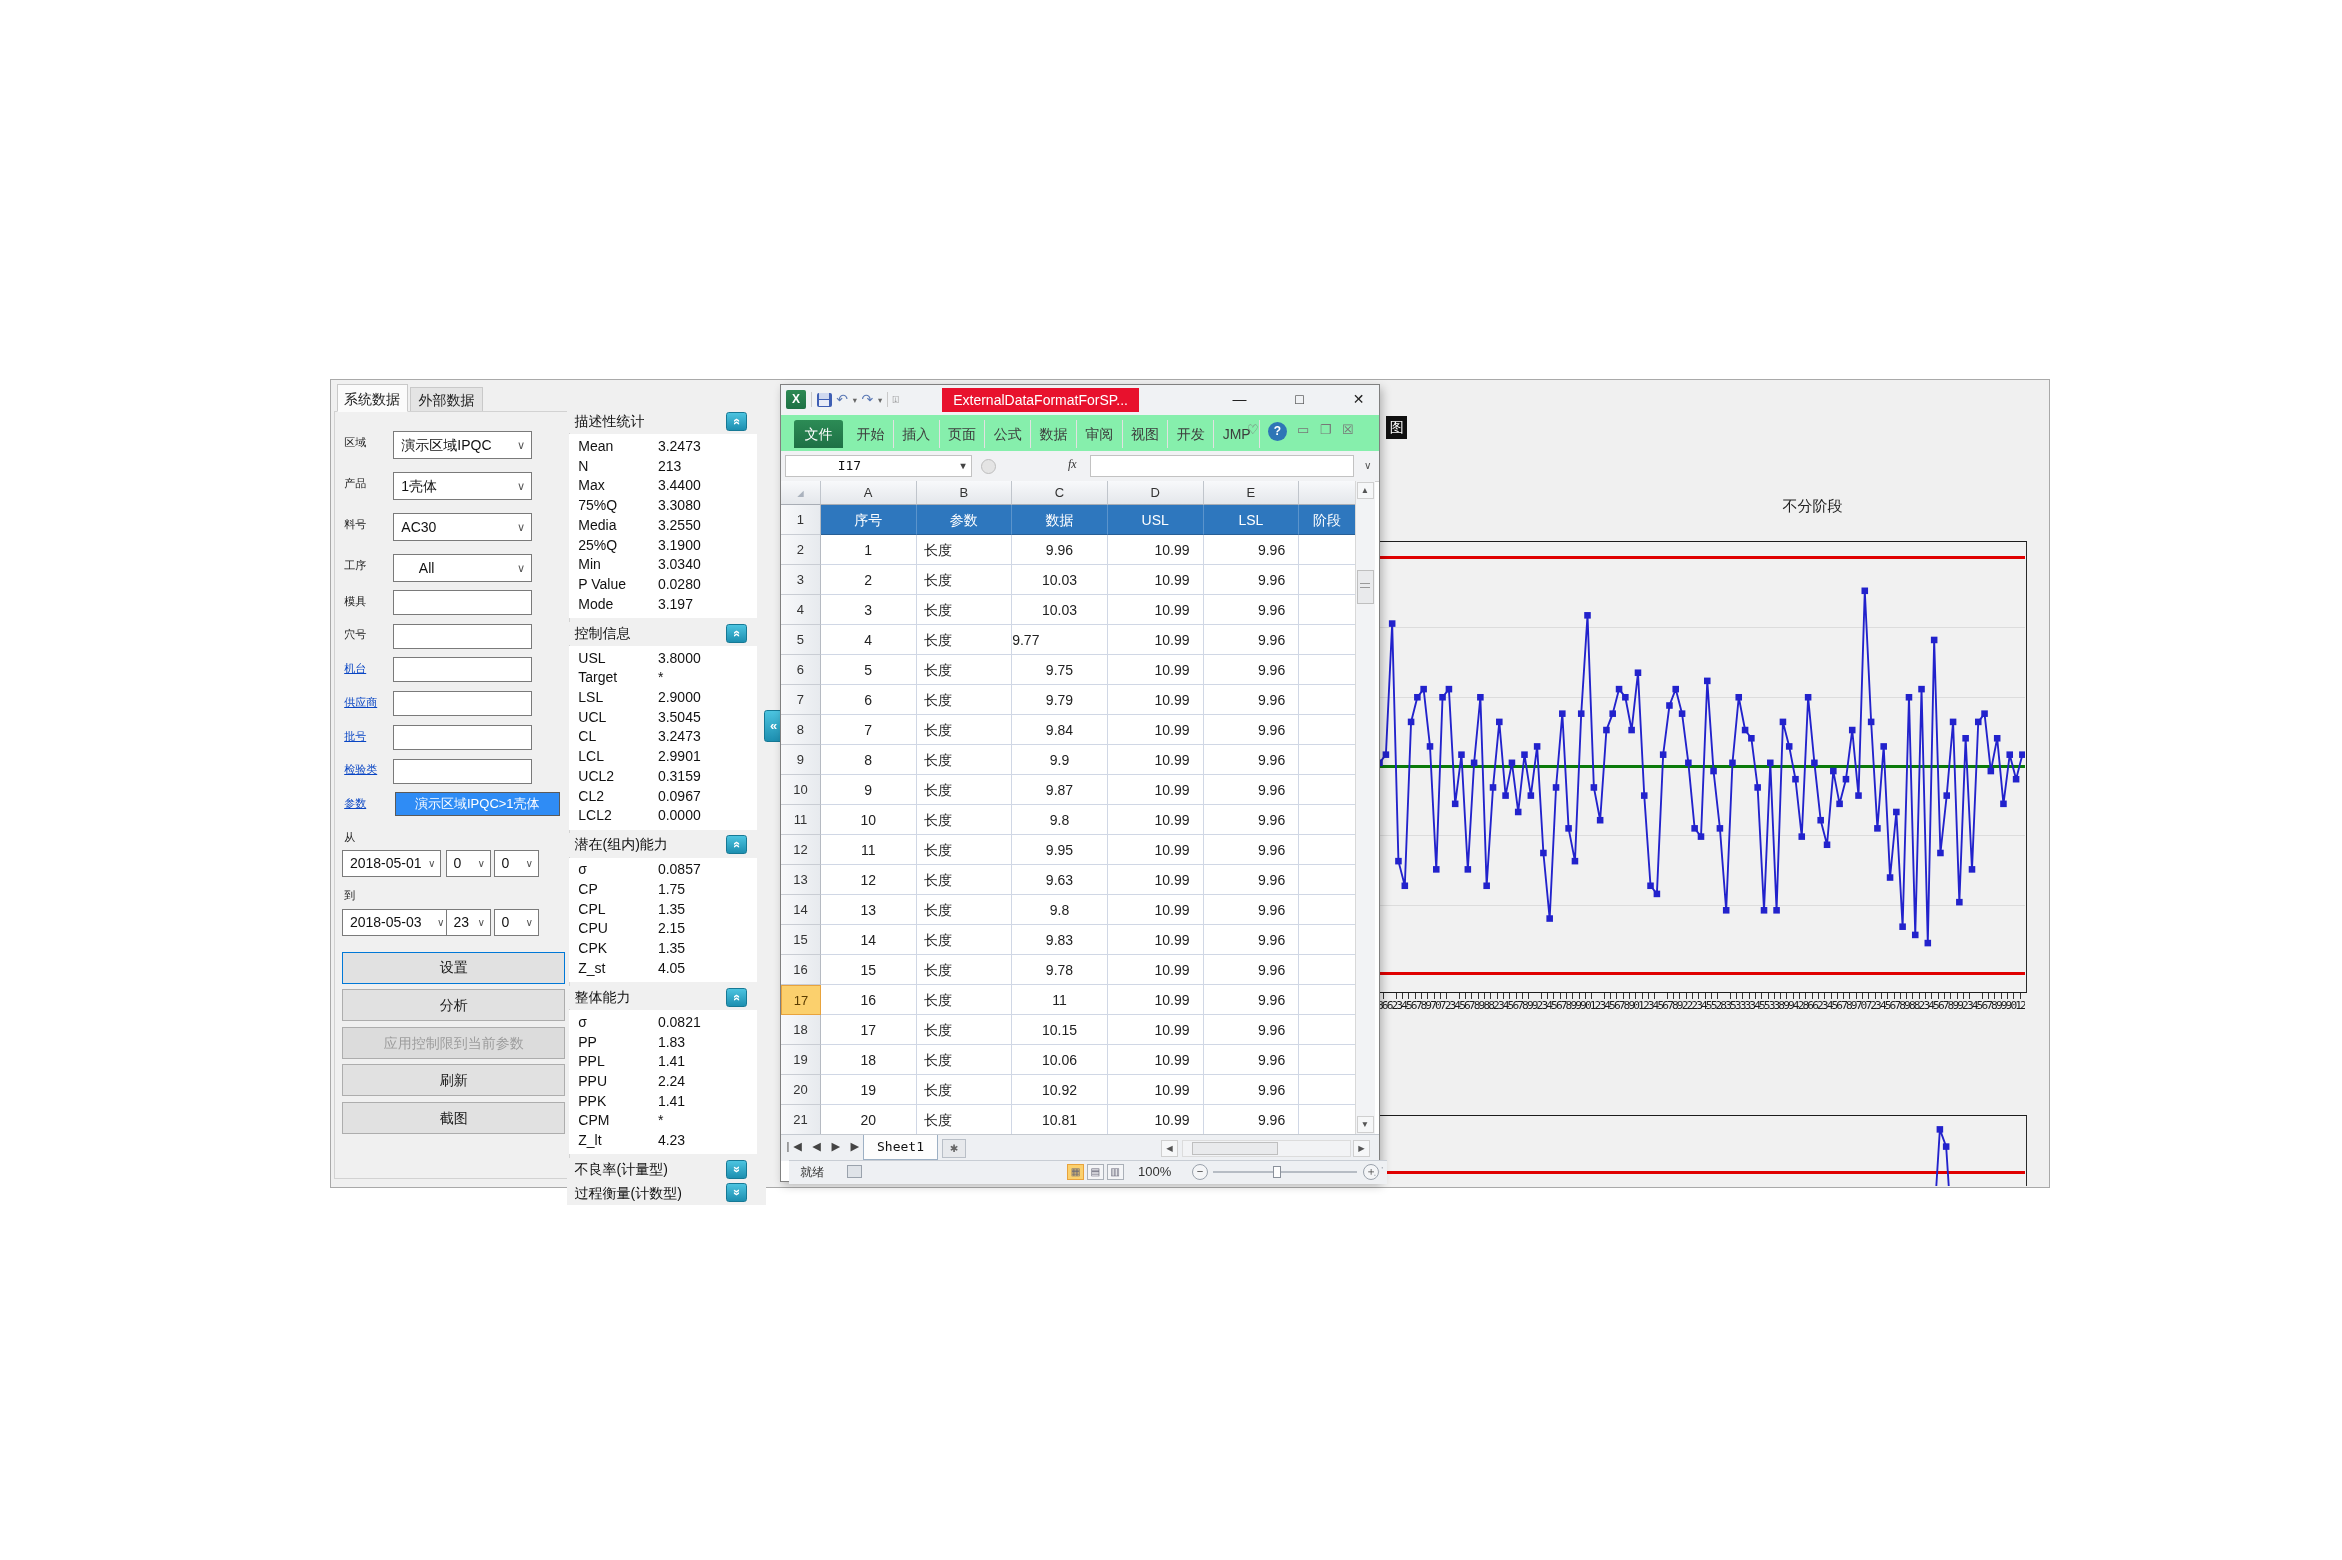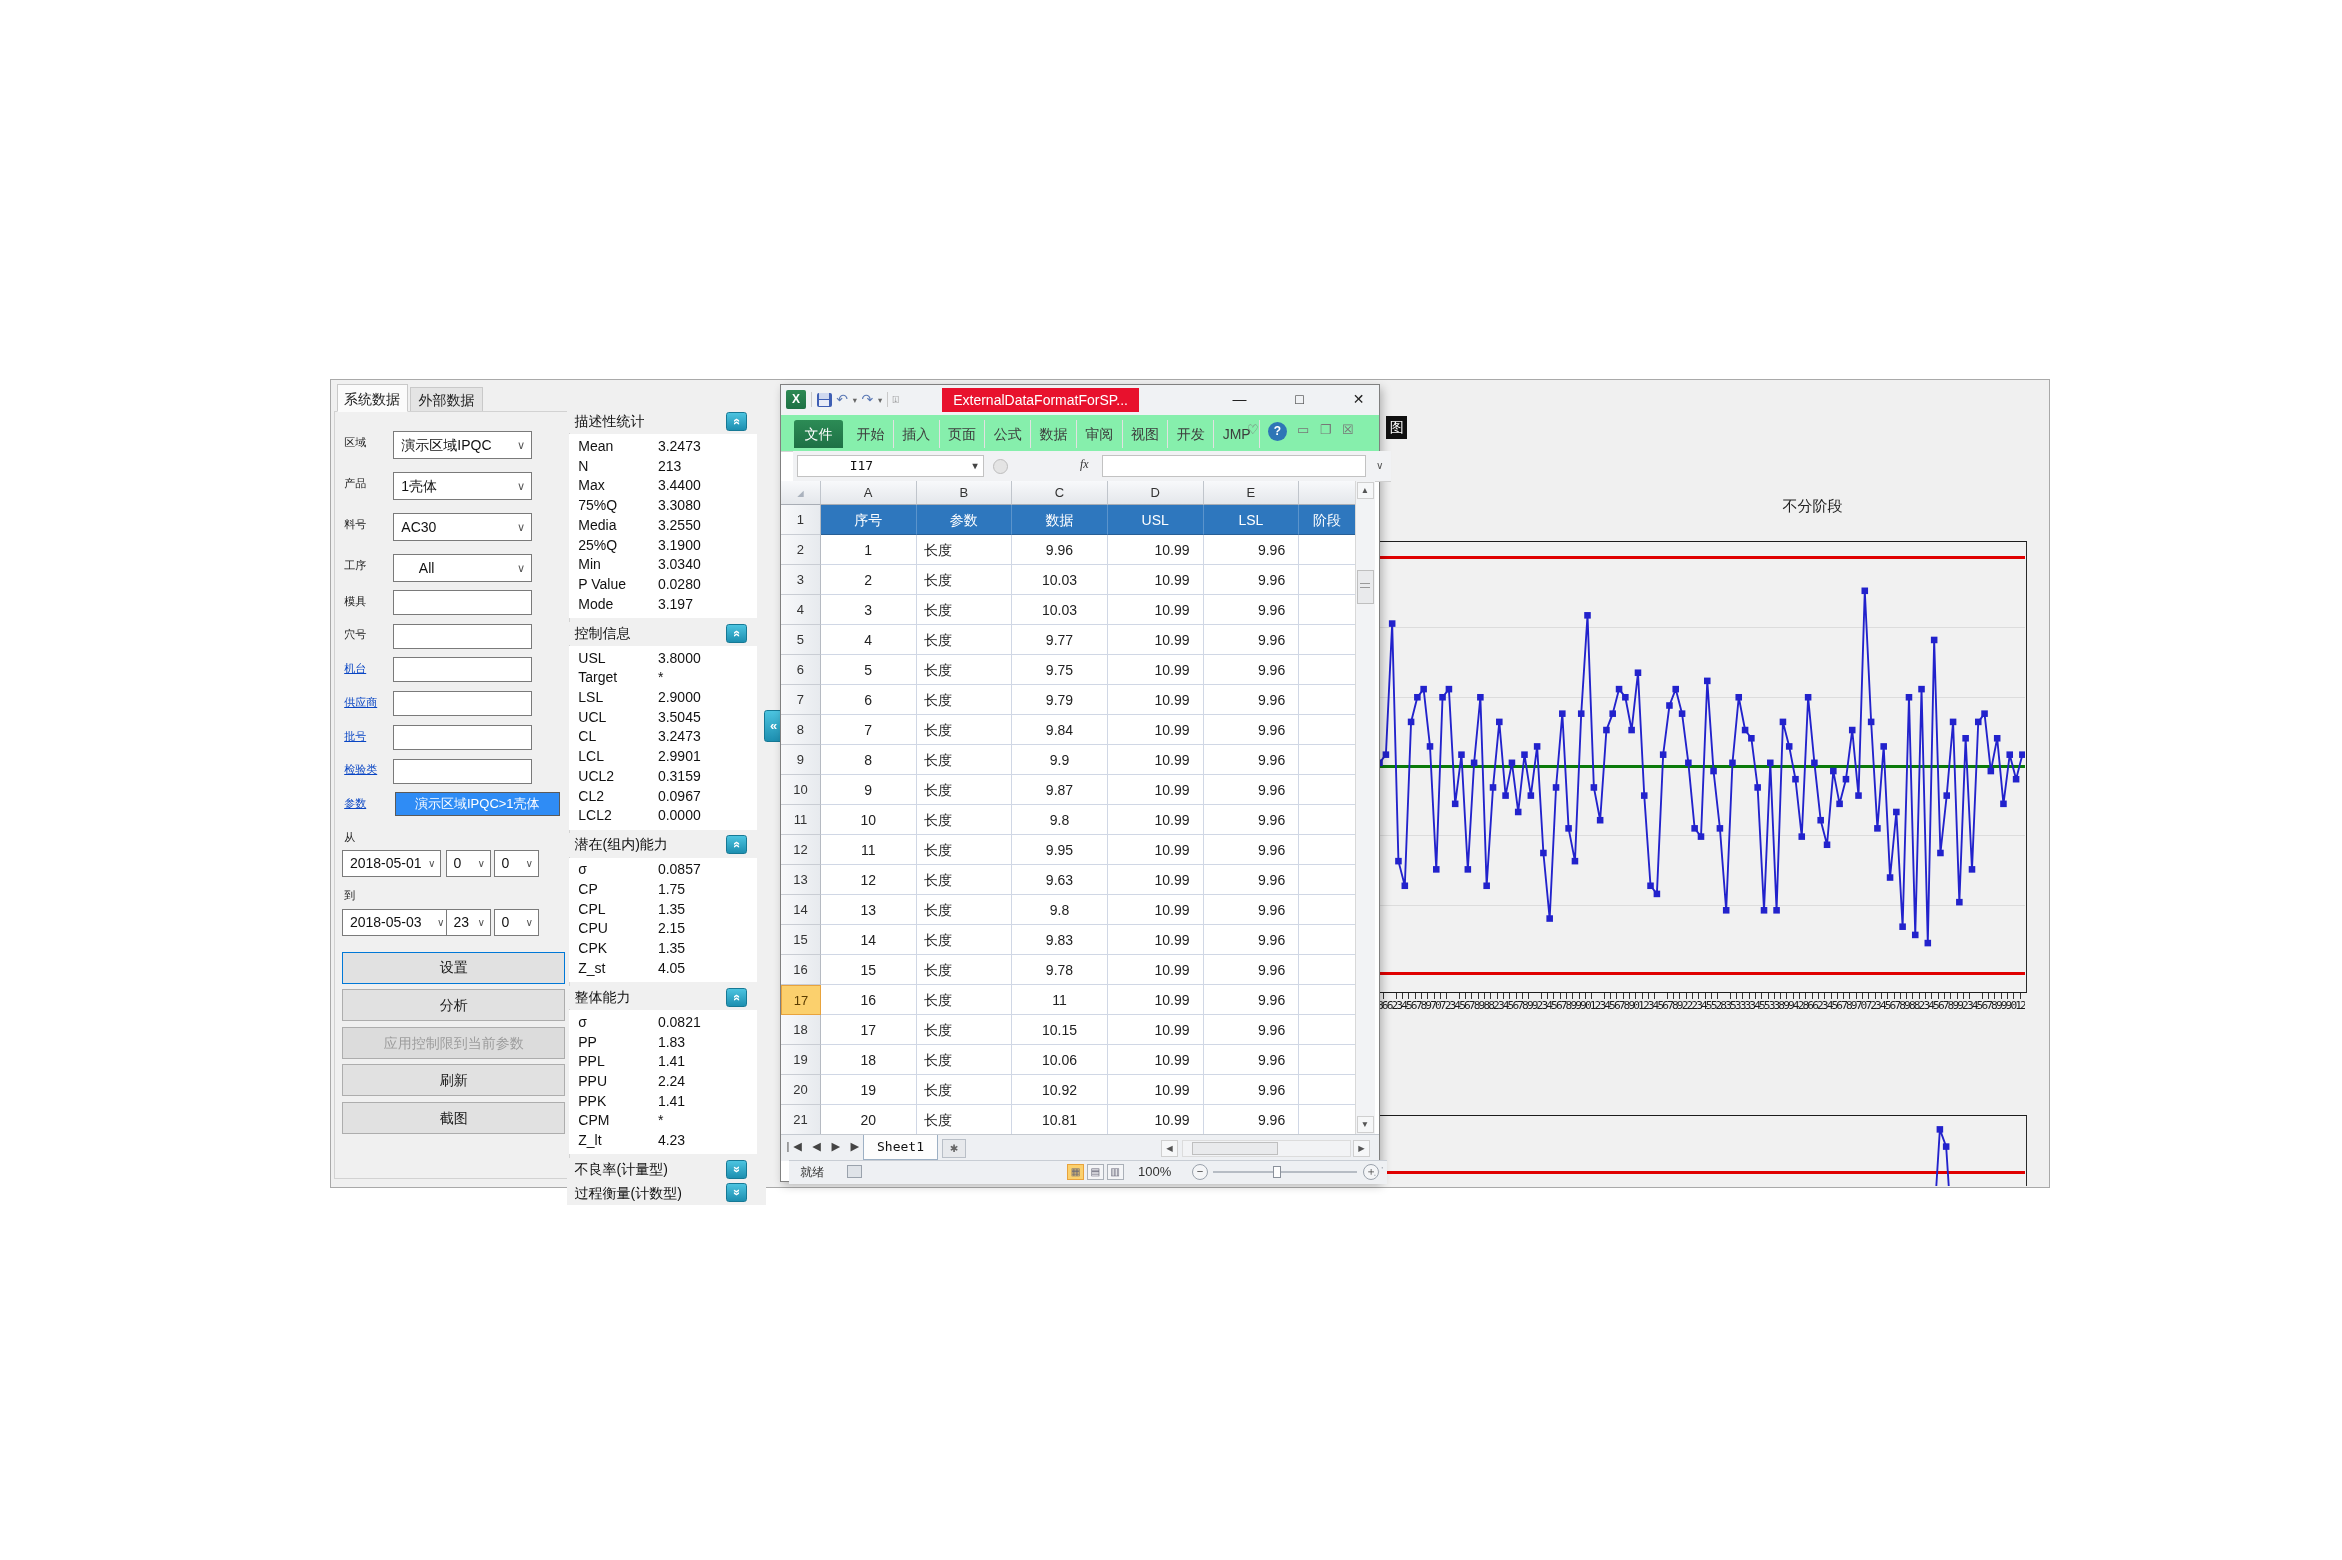--- a/index.html
+++ b/index.html
@@ -91,21 +91,21 @@
     border-bottom:0.9px solid #d5d5d5;}
   .rtab-file{position:absolute;left:13px;top:4.7px;width:49px;height:28px;
     background:linear-gradient(#2c8b55,#1e7145);border-radius:2.8px 2.8px 0 0;color:#fff;
     font-size:14px;text-align:center;line-height:28px;}
   .rtabs{position:absolute;left:67px;top:4.7px;height:28px;display:flex;}
   .rtab{font-size:14px;color:#3c3c3c;line-height:28px;padding:0 8.4px;border-right:0.9px solid #e2e2e2;white-space:nowrap;}
   .rico{position:absolute;top:6.6px;font-size:13px;color:#777;}
   .help{position:absolute;top:6.6px;width:19px;height:19px;border-radius:50%;background:#2e75b6;
     color:#fff;font-size:12px;font-weight:bold;text-align:center;line-height:19px;}
   .xl-formula{position:absolute;left:0;top:66px;width:100%;height:30px;background:#f1f2f4;
-    border-bottom:0.9px solid #cfcfcf;margin-left:12px;}
+    border-bottom:0.9px solid #cfcfcf;}
   .namebox{position:absolute;left:3.7px;top:3.7px;width:187px;height:22.5px;background:#fff;
     border:0.9px solid #c2c2c2;box-sizing:border-box;font-family:"DejaVu Sans Mono",monospace;
     font-size:13px;line-height:20.6px;padding-left:52px;color:#111;}
   .namebox .nb-arr{position:absolute;right:4.7px;font-size:9.4px;color:#444;}
   .fx-circle{position:absolute;left:200px;top:8.4px;width:13px;height:13px;border-radius:50%;
     background:#e4e4e4;border:0.9px solid #bdbdbd;}
   .fx{position:absolute;left:287px;top:5.6px;font-family:"Liberation Serif",serif;font-style:italic;
     font-size:12px;color:#333;}
   .fbar{position:absolute;left:309px;top:3.7px;width:264px;height:22.5px;background:#fff;
     border:0.9px solid #c2c2c2;box-sizing:border-box;}
@@ -577,21 +577,21 @@
           <div class="cell" style="width: 96px; text-align: left; padding-left: 7.5px;">长度</div>
           <div class="cell" style="width: 96px; text-align: center;">10.03</div>
           <div class="cell" style="width: 96px; text-align: right; padding-right: 13px;">10.99</div>
           <div class="cell" style="width: 96px; text-align: right; padding-right: 13px;">9.96</div>
           <div class="cell" style="width: 57px; text-align: left;"></div>
         </div>
         <div class="xrow">
           <div class="rn" style="width: 40px;">5</div>
           <div class="cell" style="width: 96px; text-align: center;">4</div>
           <div class="cell" style="width: 96px; text-align: left; padding-left: 7.5px;">长度</div>
-          <div class="cell" style="width: 96px; text-align: center;">9.77</div>
+          <div class="cell" style="width: 96px; text-align: left;">9.77</div>
           <div class="cell" style="width: 96px; text-align: right; padding-right: 13px;">10.99</div>
           <div class="cell" style="width: 96px; text-align: right; padding-right: 13px;">9.96</div>
           <div class="cell" style="width: 57px; text-align: left;"></div>
         </div>
         <div class="xrow">
           <div class="rn" style="width: 40px;">6</div>
           <div class="cell" style="width: 96px; text-align: center;">5</div>
           <div class="cell" style="width: 96px; text-align: left; padding-left: 7.5px;">长度</div>
           <div class="cell" style="width: 96px; text-align: center;">9.75</div>
           <div class="cell" style="width: 96px; text-align: right; padding-right: 13px;">10.99</div>

